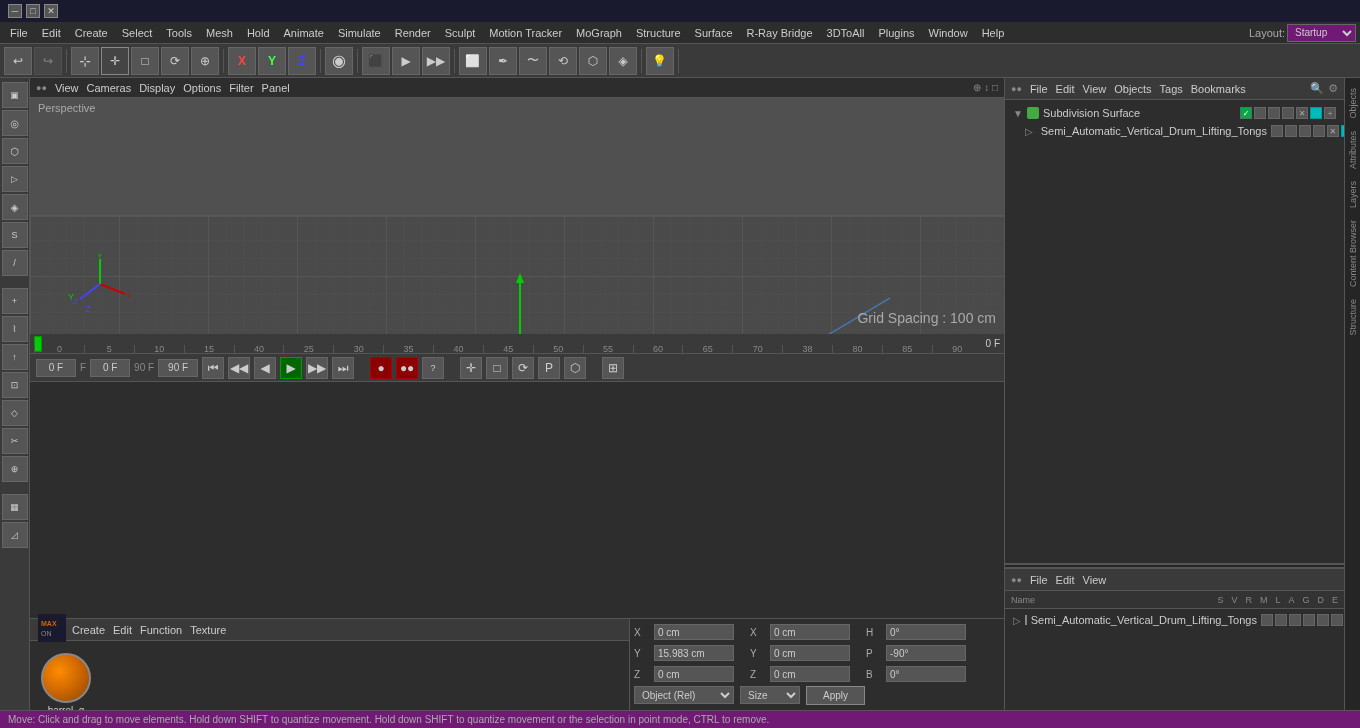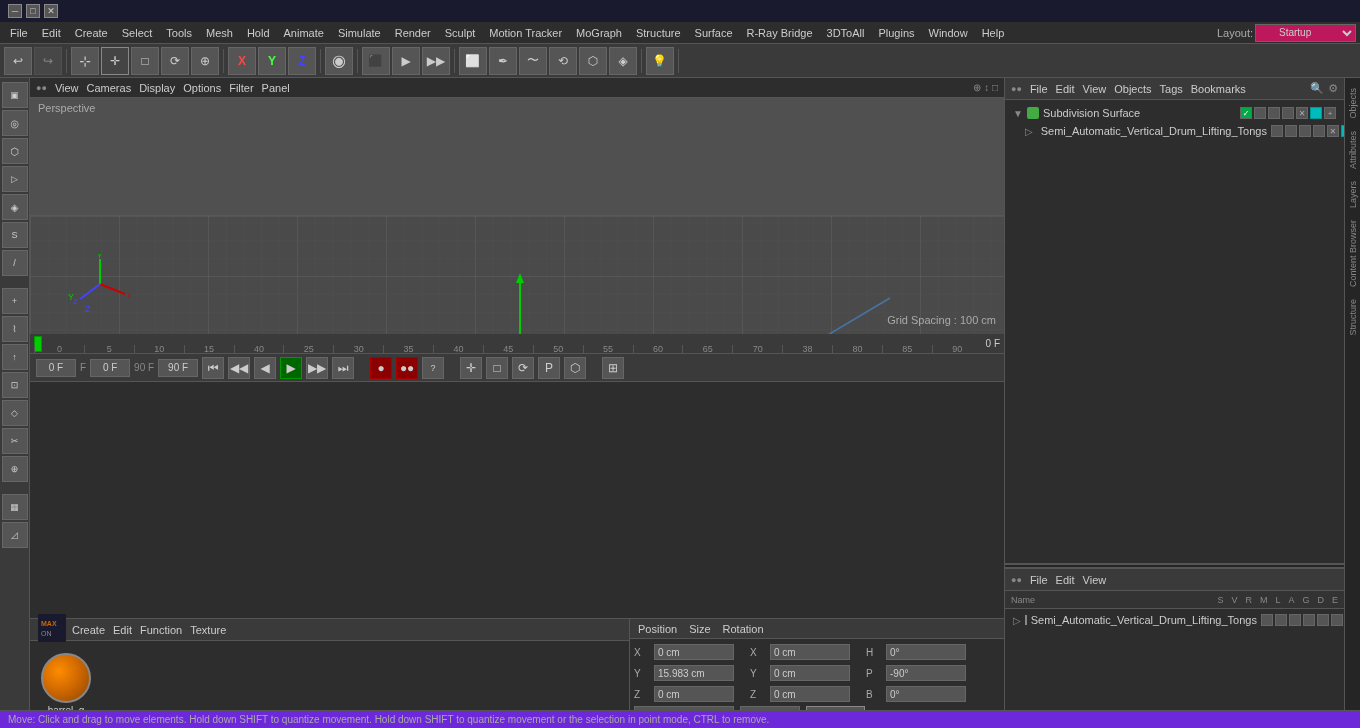--- a/index.html
+++ b/index.html
@@ -135,21 +135,21 @@
       position: absolute;
       top: 4px; left: 8px;
       color: #aaa;
       font-size: 11px;
       text-align: right;
     }
     #viewport-canvas .grid-spacing {
       position: absolute;
       bottom: 8px; right: 8px;
       color: #aaa;
-      font-size: 11px;
+      font-size: 14px;
     }
 
     
     .grid-svg {
       position: absolute;
       top: 0; left: 0;
       width: 100%; height: 100%;
     }
     #timeline-ruler {
       height: 20px;
@@ -450,21 +450,21 @@
       white-space: nowrap;
     }
 
     
     #status-bar {
       position: fixed;
       bottom: 0;
       left: 0;
       right: 0;
       height: 18px;
-      background: #6d28d9;
+      background: #701a75;
       border-top: 1px solid #555;
       display: flex;
       align-items: center;
       padding: 0 8px;
       color: #aaa;
       font-size: 10px;
     }
 
     
     .axis-indicator {
@@ -483,26 +483,26 @@
       width: 28px;
       height: 28px;
       background: #333;
       display: flex;
       flex-direction: column;
       align-items: center;
       justify-content: center;
     }
 
     .layout-select {
-      background: #be185d;
+      background: #701a75;
       border: 1px solid #666;
       color: #ccc;
       font-size: 10px;
       height: 18px;
-      padding: 1px 19px;
+      padding: 1px 3px;
     }
 
     .layout-label { color: #aaa; font-size: 11px; margin-left: 4px; }
 
     
     #obj-search-area {
       display: flex;
       align-items: center;
       margin-left: auto;
       gap: 4px;
@@ -785,25 +785,20 @@
         </div>
         <div id="mat-content">
           <div style="display:flex;flex-direction:column;align-items:center;gap:2px">
             <div class="mat-thumbnail"></div>
             <div class="mat-name">barrel_g</div>
           </div>
         </div>
       </div>
 
       <div id="attr-editor">
-        <div id="attr-header">
-          <span class="attr-panel-label">Position</span>
-          <span class="attr-panel-label">Size</span>
-          <span class="attr-panel-label">Rotation</span>
-        </div>
         <div id="attr-content">
 
           <div class="attr-row">
             <span class="attr-label">X</span>
             <input class="attr-field" value="0 cm" style="">
             <span class="attr-label" style="margin-left:10px">X</span>
             <input class="attr-field" value="0 cm" style="">
             <span class="attr-label" style="margin-left:10px">H</span>
             <input class="attr-field" value="0°" style="">
           </div>

